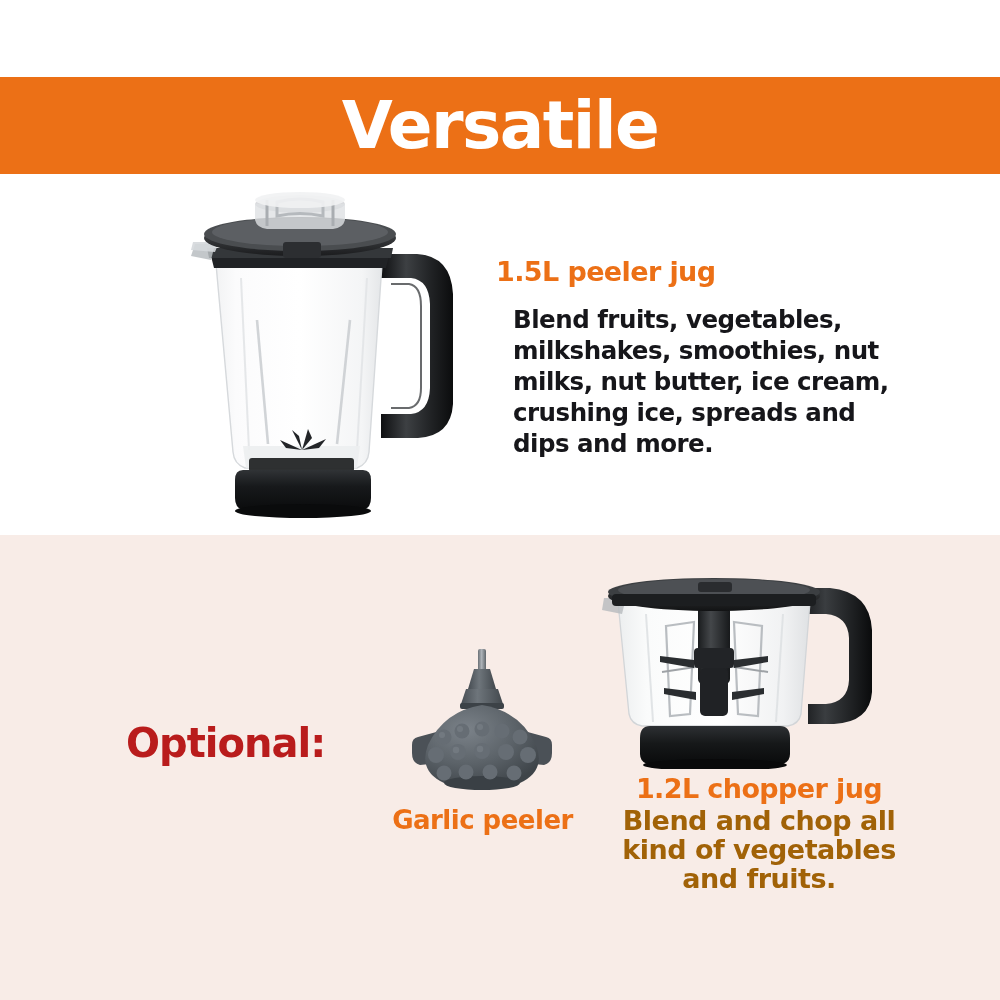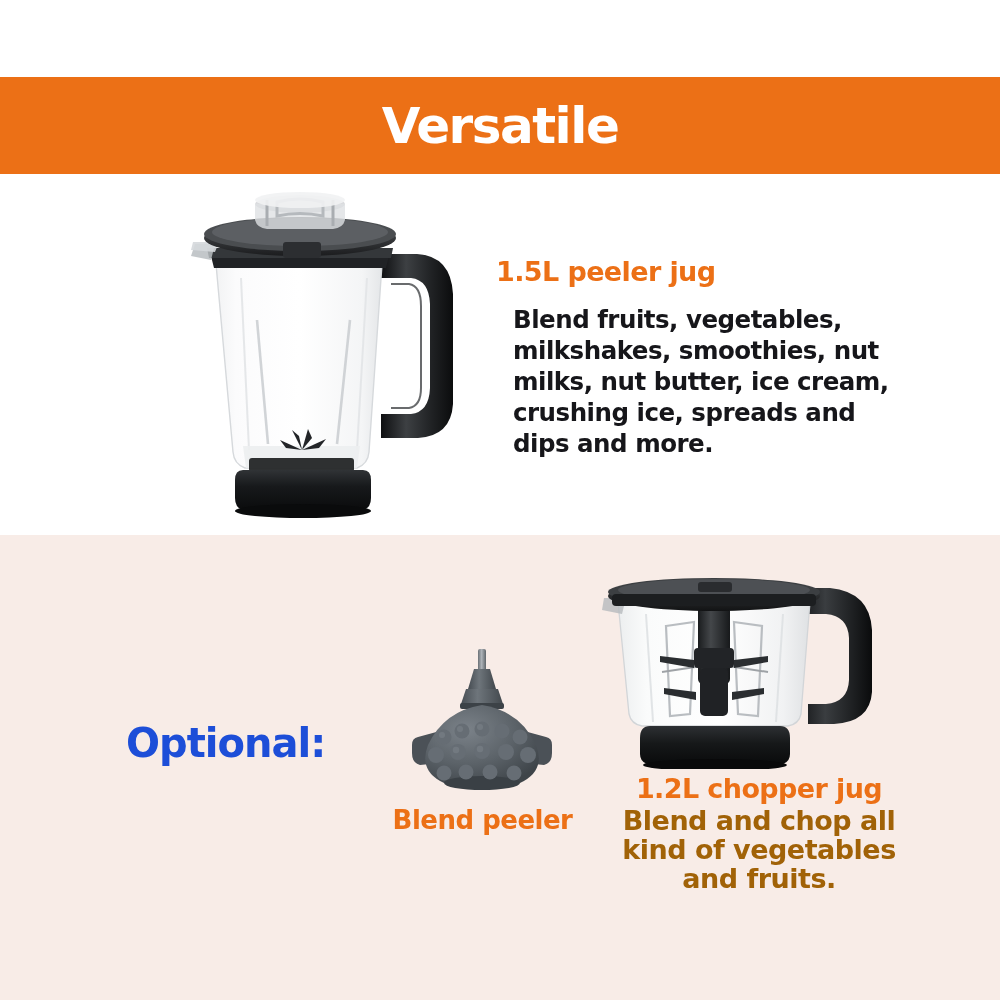--- a/index.html
+++ b/index.html
@@ -27,21 +27,21 @@
     top: 77px;
     width: 1000px;
     height: 97px;
     background: #ec7016;
     display: flex;
     align-items: center;
     justify-content: center;
   }
   .banner-title {
     color: #ffffff;
-    font-size: 50px;
+    font-size: 66px;
     font-weight: 700;
     letter-spacing: -1.5px;
     line-height: 1;
     font-family: "DejaVu Sans", sans-serif;
   }
 
   
   .section-top {
     position: absolute;
     left: 0;
@@ -89,21 +89,21 @@
     left: 0;
     top: 535px;
     width: 1000px;
     height: 465px;
     background: #f8ece7;
   }
   .optional-label {
     position: absolute;
     left: 126px;
     top: 720px;
-    color: #1d4ed8;
+    color: #b91c1c;
     font-size: 40px;
     font-weight: 700;
     letter-spacing: -1px;
     font-family: "DejaVu Sans", sans-serif;
   }
 
   .peeler-group {
     position: absolute;
     left: 370px;
     top: 645px;
@@ -304,21 +304,21 @@
         </g>
         <g fill="#7d848b" opacity="0.55">
           <circle cx="72" cy="90" r="3"></circle>
           <circle cx="90" cy="84" r="3"></circle>
           <circle cx="110" cy="82" r="3"></circle>
           <circle cx="86" cy="105" r="3.2"></circle>
           <circle cx="110" cy="104" r="3.2"></circle>
         </g>
       </svg>
     </div>
-    <div class="peeler-label">Blend peeler</div>
+    <div class="peeler-label">Garlic peeler</div>
   </div>
 
   <div class="chopper-group">
     <div class="chopper-stage">
       <svg width="322" height="205" viewBox="0 0 322 205">
         <defs>
           <linearGradient id="cBowl" x1="0" y1="0" x2="1" y2="0">
             <stop offset="0%" stop-color="#eceeef"></stop>
             <stop offset="15%" stop-color="#fafbfb"></stop>
             <stop offset="52%" stop-color="#ffffff"></stop>

